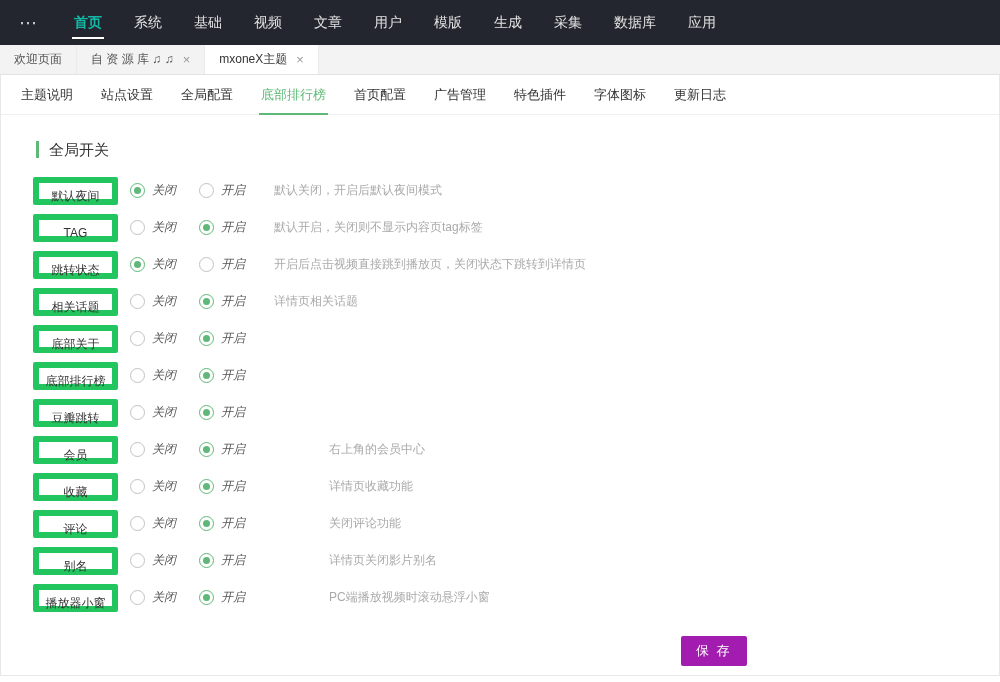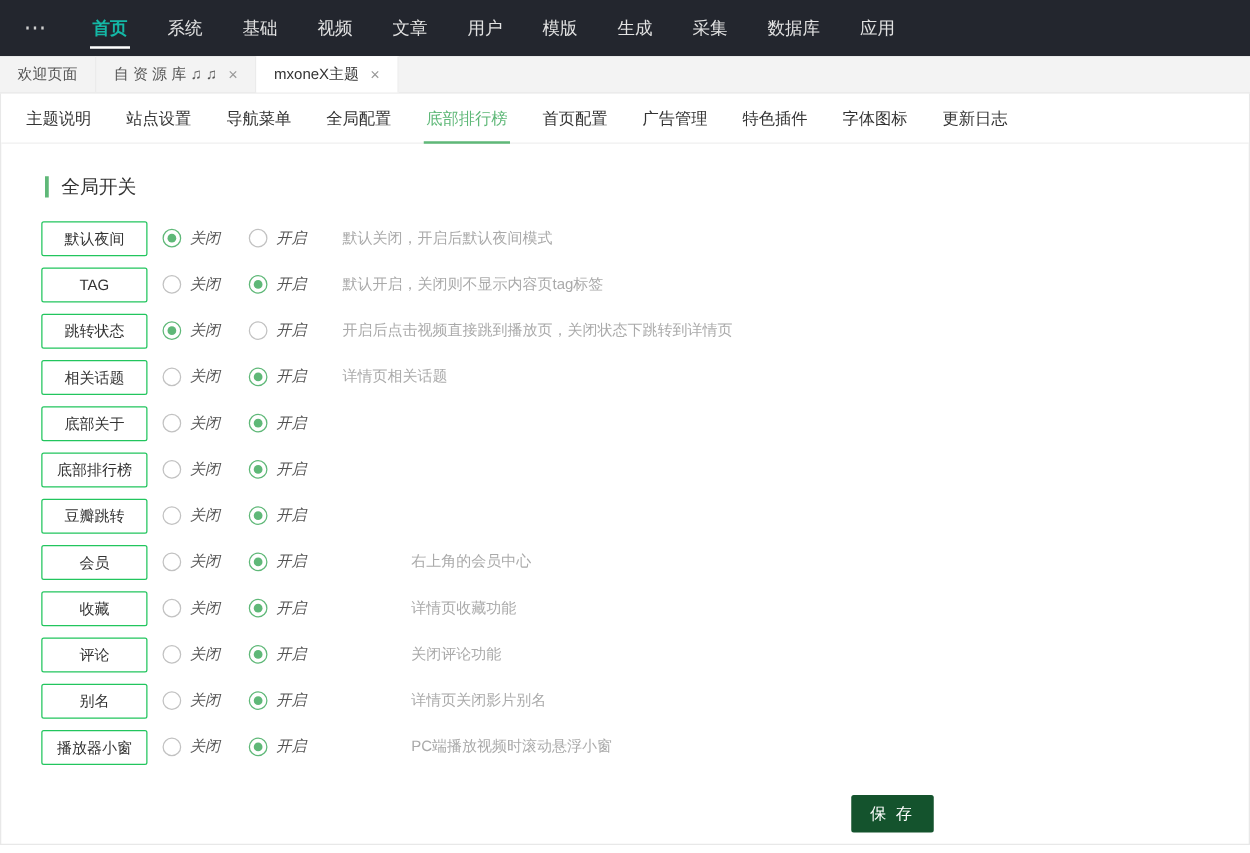--- a/index.html
+++ b/index.html
@@ -35,35 +35,35 @@
   .navtab.active::after { content:''; position:absolute; left:12px; right:12px;
     bottom:-1px; height:2px; background:#5FB878; }
 
   
   .section-title { margin:26px 0 12px 35px; font-size:15px; color:#333;
     border-left:3px solid #5FB878; padding-left:10px; line-height:17px; }
 
   .rows { margin-top:14px; }
   .row { display:flex; align-items:center; height:37px; margin-left:32px; }
   .label-box { width:85px; height:28px; line-height:26px; text-align:center;
-    border:1px solid #22c55e; border-radius:2px; font-size:12px; color:#333;
+    border:6px solid #22c55e; border-radius:2px; font-size:12px; color:#333;
     background:#fff; flex:0 0 85px; }
   .radios { display:flex; margin-left:12px; }
   .radio { display:flex; align-items:center; width:69px; cursor:pointer; }
   .circle { width:15px; height:15px; border-radius:50%; border:1px solid #c2c2c2;
     margin-right:7px; position:relative; background:#fff; flex:0 0 15px; }
   .radio.checked .circle { border-color:#5FB878; }
   .radio.checked .circle::after { content:''; position:absolute; left:3px; top:3px;
     width:7px; height:7px; border-radius:50%; background:#5FB878; }
   .radio .txt { font-size:12px; color:#555;font-style:italic; }
   .desc { font-size:12px; color:#aaa; margin-left:6px; white-space:nowrap; }
   .desc.indent { margin-left:61px; }
 
   .save-row { margin:20px 0 0 680px; }
-  .save-btn { background:#14532d; color:#fff; border:none; border-radius:2px;
+  .save-btn { background:#a21caf; color:#fff; border:none; border-radius:2px;
     height:30px; padding:0 15px; font-size:13px; cursor:pointer;
     font-family:"Liberation Sans","DejaVu Sans",sans-serif; letter-spacing:2px; }
 </style>
 </head>
 <body>
 
 <div class="topbar">
   <div class="top-more">⋯</div>
   <div id="topbar-menu" style="display:flex;">
       <div class="top-item active">首页</div>
@@ -91,21 +91,20 @@
     <div class="tab active">
       <span>mxoneX主题</span>
       <span class="close">×</span>
     </div>
   </div>
 
 <div class="main-panel">
   <div class="navtabs" id="navtabs">
       <div class="navtab">主题说明</div>
       <div class="navtab">站点设置</div>
-      <div class="navtab">导航菜单</div>
       <div class="navtab">全局配置</div>
       <div class="navtab active">底部排行榜</div>
       <div class="navtab">首页配置</div>
       <div class="navtab">广告管理</div>
       <div class="navtab">特色插件</div>
       <div class="navtab">字体图标</div>
       <div class="navtab">更新日志</div>
     </div>
 
   <div class="section-title">全局开关</div>

